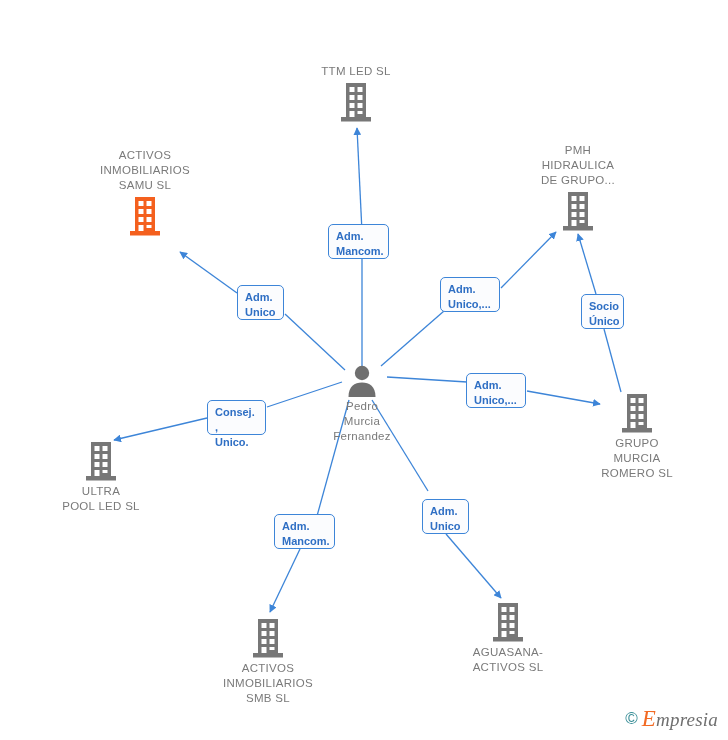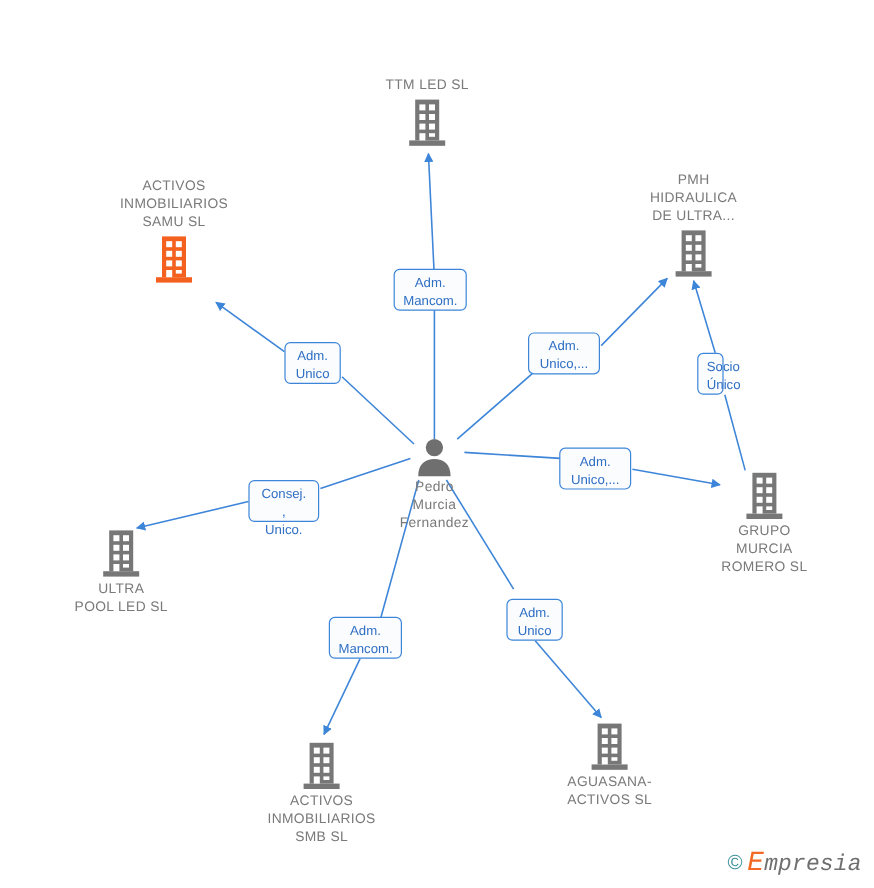--- a/index.html
+++ b/index.html
@@ -47,37 +47,38 @@
   
   .edge-label{
     position:absolute;
     background:#fbfcfe;
     border:1.4px solid #3d85d8;
     border-radius:5px;
     color:#2f6fc4;
     font-size:11px;
     line-height:15px;
     padding:4px 7px;
-    text-align:center;
+    text-align:left;
     white-space:pre-line;
     box-sizing:border-box;
     cursor:pointer;
+    font-weight:bold;
   }
 
   
   #watermark{
     position:absolute;
     right:10px;bottom:8px;
     display:flex;align-items:center;gap:4px;
     font-size:19px;
     user-select:none;
   }
   #watermark .c{color:#3a8f98;font-size:17px;}
   #watermark .brand{
-    font-family:Liberation Mono, monospace;
+    font-family:Liberation Serif, serif;
     font-style:italic;
     color:#6f6f6f;
     letter-spacing:.2px;
     text-align:center;
   }
   #watermark .brand .cap{color:#f26a23;font-size:23px;}
 </style>
 </head>
 <body>
 
@@ -149,21 +150,21 @@
           <rect x="18.5" y="14" width="5" height="5" fill="#ffffff"></rect>
           <rect x="10.5" y="22" width="5" height="5" fill="#ffffff"></rect>
           <rect x="18.5" y="22" width="5" height="5" fill="#ffffff"></rect>
           <rect x="10.5" y="30" width="5" height="6" fill="#ffffff"></rect>
           <rect x="18.5" y="30" width="5" height="3" fill="#ffffff"></rect>
         </svg></span>
     </div>
     <div class="node caption-top" style="left: 578px; top: 143px;">
       <span class="caption">PMH
 HIDRAULICA
-DE ULTRA...</span>
+DE GRUPO...</span>
       <span class="glyph"><svg viewBox="0 0 34 42" xmlns="http://www.w3.org/2000/svg">
           <rect x="7" y="2" width="20" height="34" fill="#777777"></rect>
           <rect x="2" y="36" width="30" height="4.5" fill="#777777"></rect>
           <rect x="10.5" y="6" width="5" height="5" fill="#ffffff"></rect>
           <rect x="18.5" y="6" width="5" height="5" fill="#ffffff"></rect>
           <rect x="10.5" y="14" width="5" height="5" fill="#ffffff"></rect>
           <rect x="18.5" y="14" width="5" height="5" fill="#ffffff"></rect>
           <rect x="10.5" y="22" width="5" height="5" fill="#ffffff"></rect>
           <rect x="18.5" y="22" width="5" height="5" fill="#ffffff"></rect>
           <rect x="10.5" y="30" width="5" height="6" fill="#ffffff"></rect>
@@ -243,20 +244,20 @@
     <div class="edge-label" style="left: 440px; top: 277px; width: 60px; height: 35px;">Adm.
 Unico,...</div>
     <div class="edge-label" style="left: 466px; top: 373px; width: 60px; height: 35px;">Adm.
 Unico,...</div>
     <div class="edge-label" style="left: 207px; top: 400px; width: 59px; height: 35px;">Consej. ,
 Unico.</div>
     <div class="edge-label" style="left: 274px; top: 514px; width: 61px; height: 35px;">Adm.
 Mancom.</div>
     <div class="edge-label" style="left: 422px; top: 499px; width: 47px; height: 35px;">Adm.
 Unico</div>
-    <div class="edge-label" style="left: 581px; top: 294px; width: 22px; height: 35px;">Socio
+    <div class="edge-label" style="left: 581px; top: 294px; width: 43px; height: 35px;">Socio
 Único</div>
   </div>
 
 <div id="watermark">
   <span class="c">©</span>
   <span class="brand"><span class="cap">E</span><span>mpresia</span></span>
 </div>
 
 </body></html>

